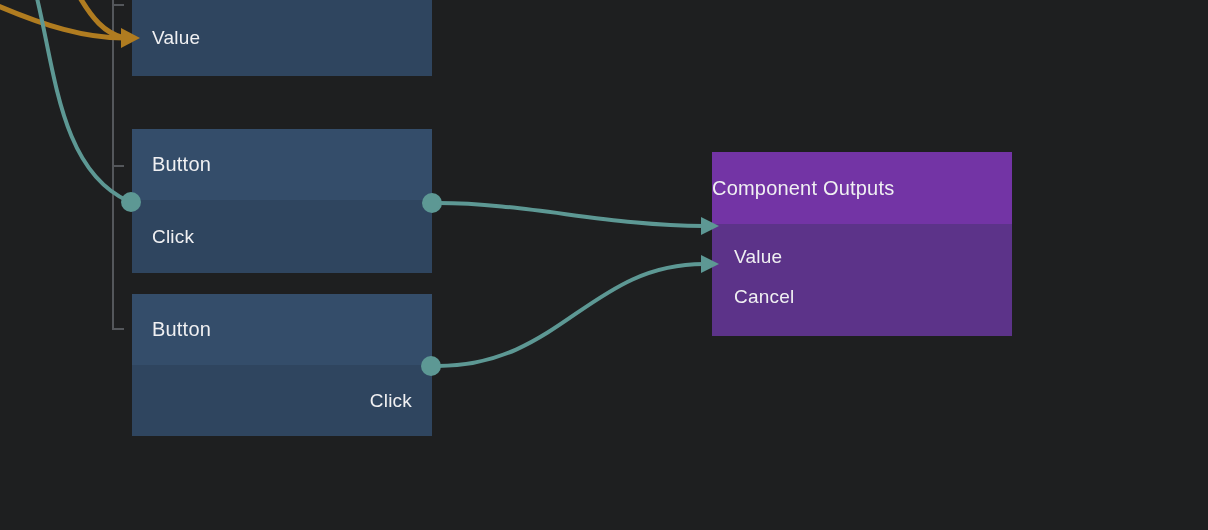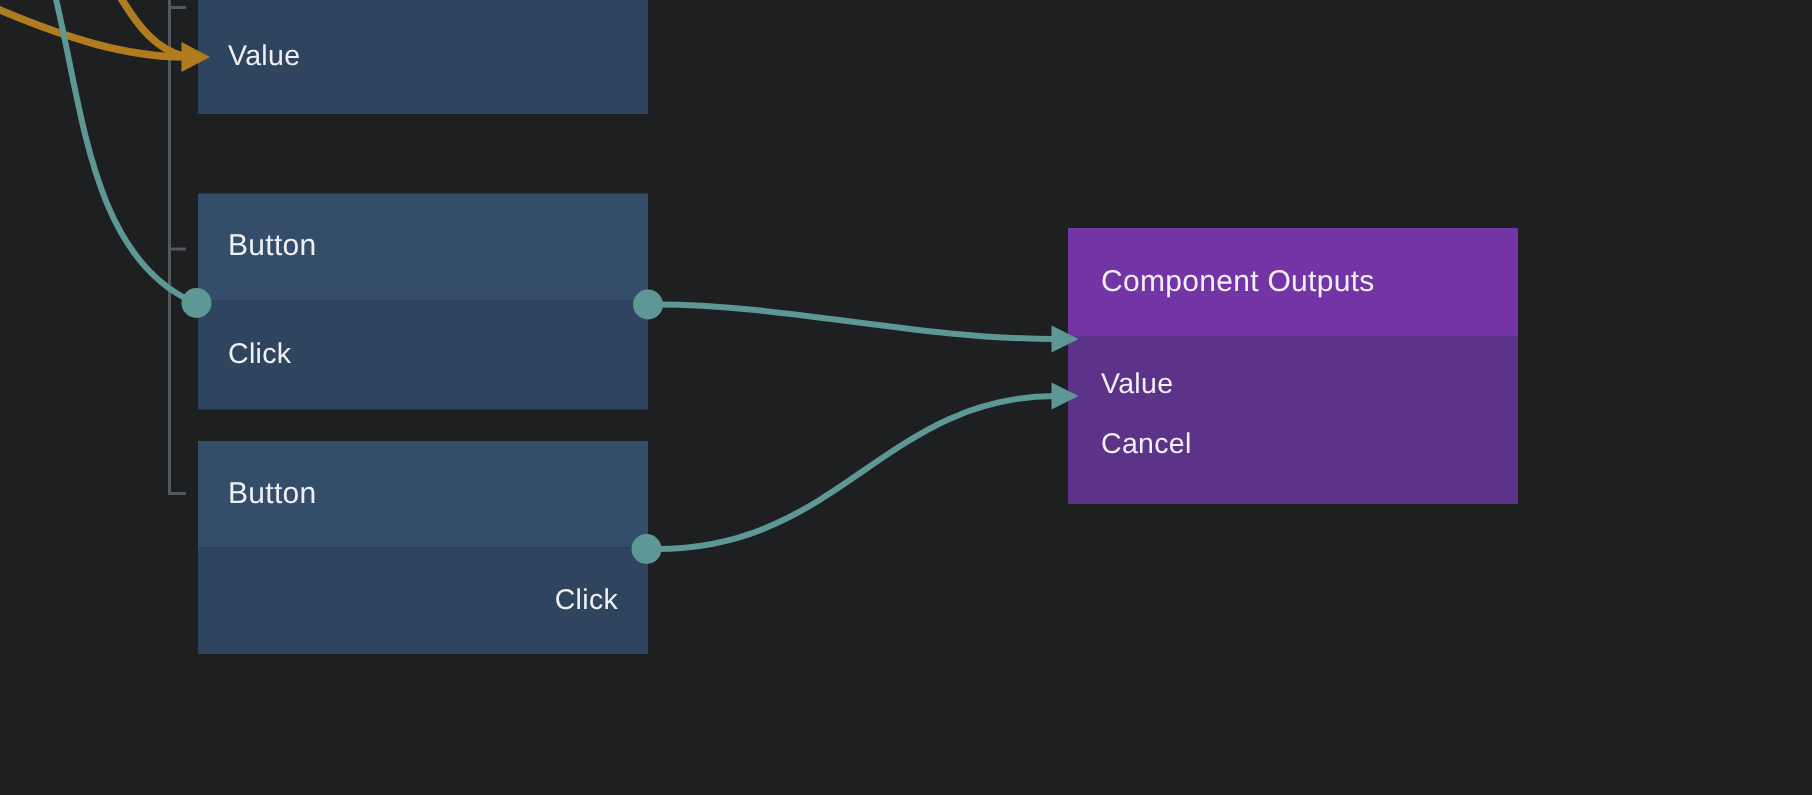--- a/index.html
+++ b/index.html
@@ -44,21 +44,21 @@
   .node-button-1 .node-header { height: 71px; padding-left: 20px; background: var(--node-header-blue); }
   .node-button-1 .node-row { height: 73px; padding-left: 20px; background: var(--node-body-blue); }
 
   
   .node-button-2 { left: 132px; top: 260px; width: 300px; height: 142px; }
   .node-button-2 .node-header { height: 71px; padding-left: 20px; background: var(--node-header-blue); }
   .node-button-2 .node-row { height: 71px; padding-right: 20px; background: var(--node-body-blue); justify-content: flex-end; }
 
   
   .node-component-outputs { left: 712px; top: 118px; width: 300px; height: 184px; }
-  .node-component-outputs .node-header { height: 72px; padding-left: 22px; background: var(--purple-header); }
+  .node-component-outputs .node-header { height: 72px; background: var(--purple-header); }
   .node-component-outputs .node-body { background: var(--purple-body); height: 112px; padding-top: 13px; box-sizing: border-box; }
   .node-component-outputs .node-row { height: 40px; padding-left: 22px; }
 
   svg.wires {
     position: absolute;
     inset: 0;
     z-index: 2;
     pointer-events: none;
   }
   svg .wire { fill: none; }

